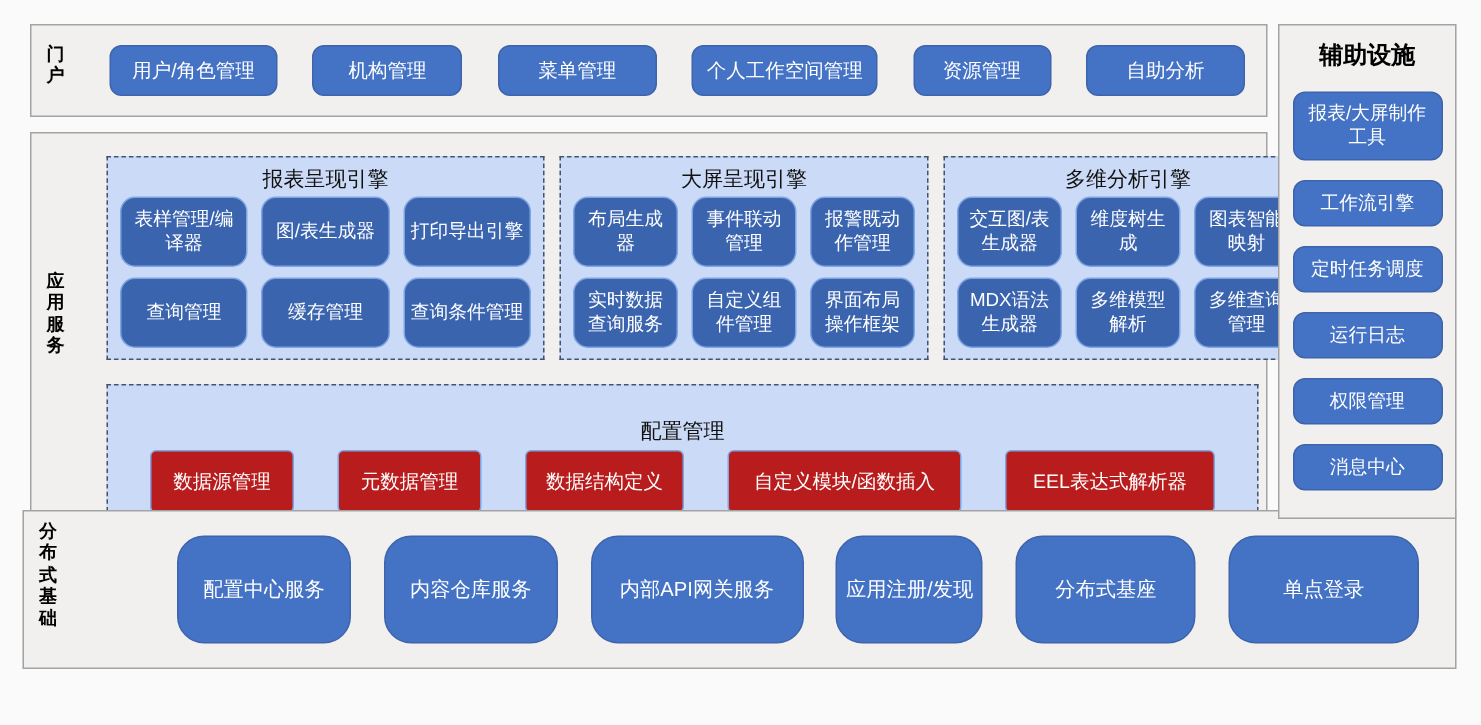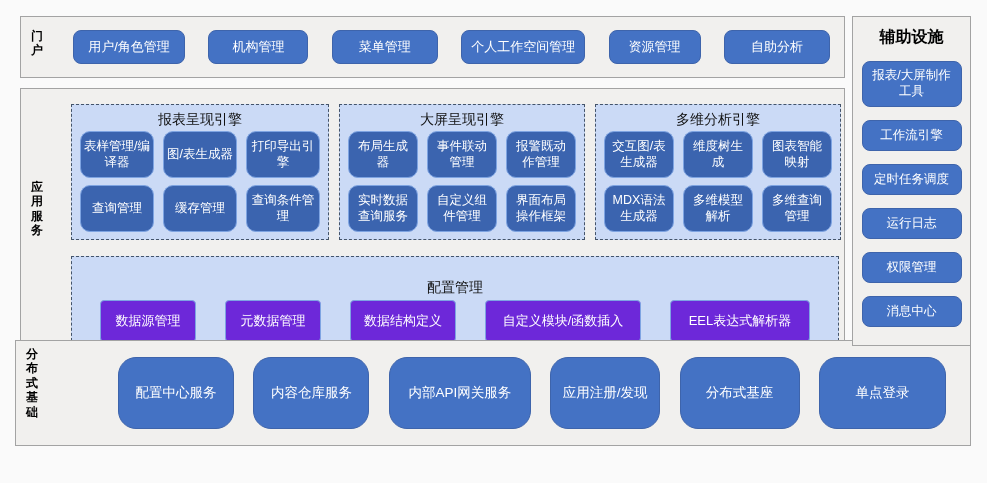--- a/index.html
+++ b/index.html
@@ -46,50 +46,50 @@
   .pw4{width:92px;height:34px;}
   .pw5{width:106px;height:34px;}
 
   
   .groups{position:absolute;left:50px;top:15px;display:flex;gap:10px;}
   .group{
     box-sizing:border-box;height:136px;
     background:#cbdaf6;border:1.5px dashed #44546a;
     padding:4px 8px 6px;
   }
-  .g0{width:258px;}.g1{width:246px;}.g2{width:246px;}
+  .g0{width:292px;}.g1{width:246px;}.g2{width:246px;}
   .group-title{
     text-align:center;font-size:14px;color:#111;
     height:20px;line-height:20px;margin-bottom:2px;
   }
   .ggrid{display:grid;grid-template-columns:repeat(3,1fr);gap:7px 9px;}
   .gbtn{
     background:#3b64af;border:1.5px solid #7ea4e2;border-radius:10px;
     color:#fff;font-size:12.5px;display:flex;align-items:center;justify-content:center;
     text-align:center;min-height:47px;line-height:1.25;box-sizing:border-box;padding:2px 3px;
   }
 
   
   .config{
     position:absolute;left:50px;top:167px;width:768px;height:85px;
     box-sizing:border-box;background:#cbdaf6;border:1.5px dashed #44546a;
     padding:20px 28px 6px;
   }
   .config-row{display:flex;justify-content:space-between;align-items:center;margin-top:3px;}
-  .cbtn{height:42px;border-radius:4px;background:#6d28d9;border:1.5px solid #7ea4e2;font-size:13px;}
+  .cbtn{height:42px;border-radius:4px;background:#b91c1c;border:1.5px solid #7ea4e2;font-size:13px;}
   .cw0{width:96px;}.cw1{width:96px;}.cw2{width:106px;}.cw3{width:156px;}.cw4{width:140px;}
 
   
   .dist-row{
     position:absolute;left:58px;right:24px;top:0;bottom:0;
     display:flex;justify-content:space-between;align-items:center;padding-left:44px;
   }
   .dbtn{height:72px;border-radius:18px;font-size:13.5px;}
   .dw0{width:116px;}.dw1{width:116px;}.dw2{width:142px;}
-  .dw3{width:110px;}.dw4{width:120px;}.dw5{width:127px;}
+  .dw3{width:98px;}.dw4{width:120px;}.dw5{width:127px;}
 
   
   .aux-title{
     text-align:center;font-weight:bold;font-size:16px;color:#000;
     margin-top:10px;height:22px;
   }
   .aux-col{
     position:absolute;left:9px;right:9px;top:44px;
     display:flex;flex-direction:column;align-items:center;gap:13px;
   }

